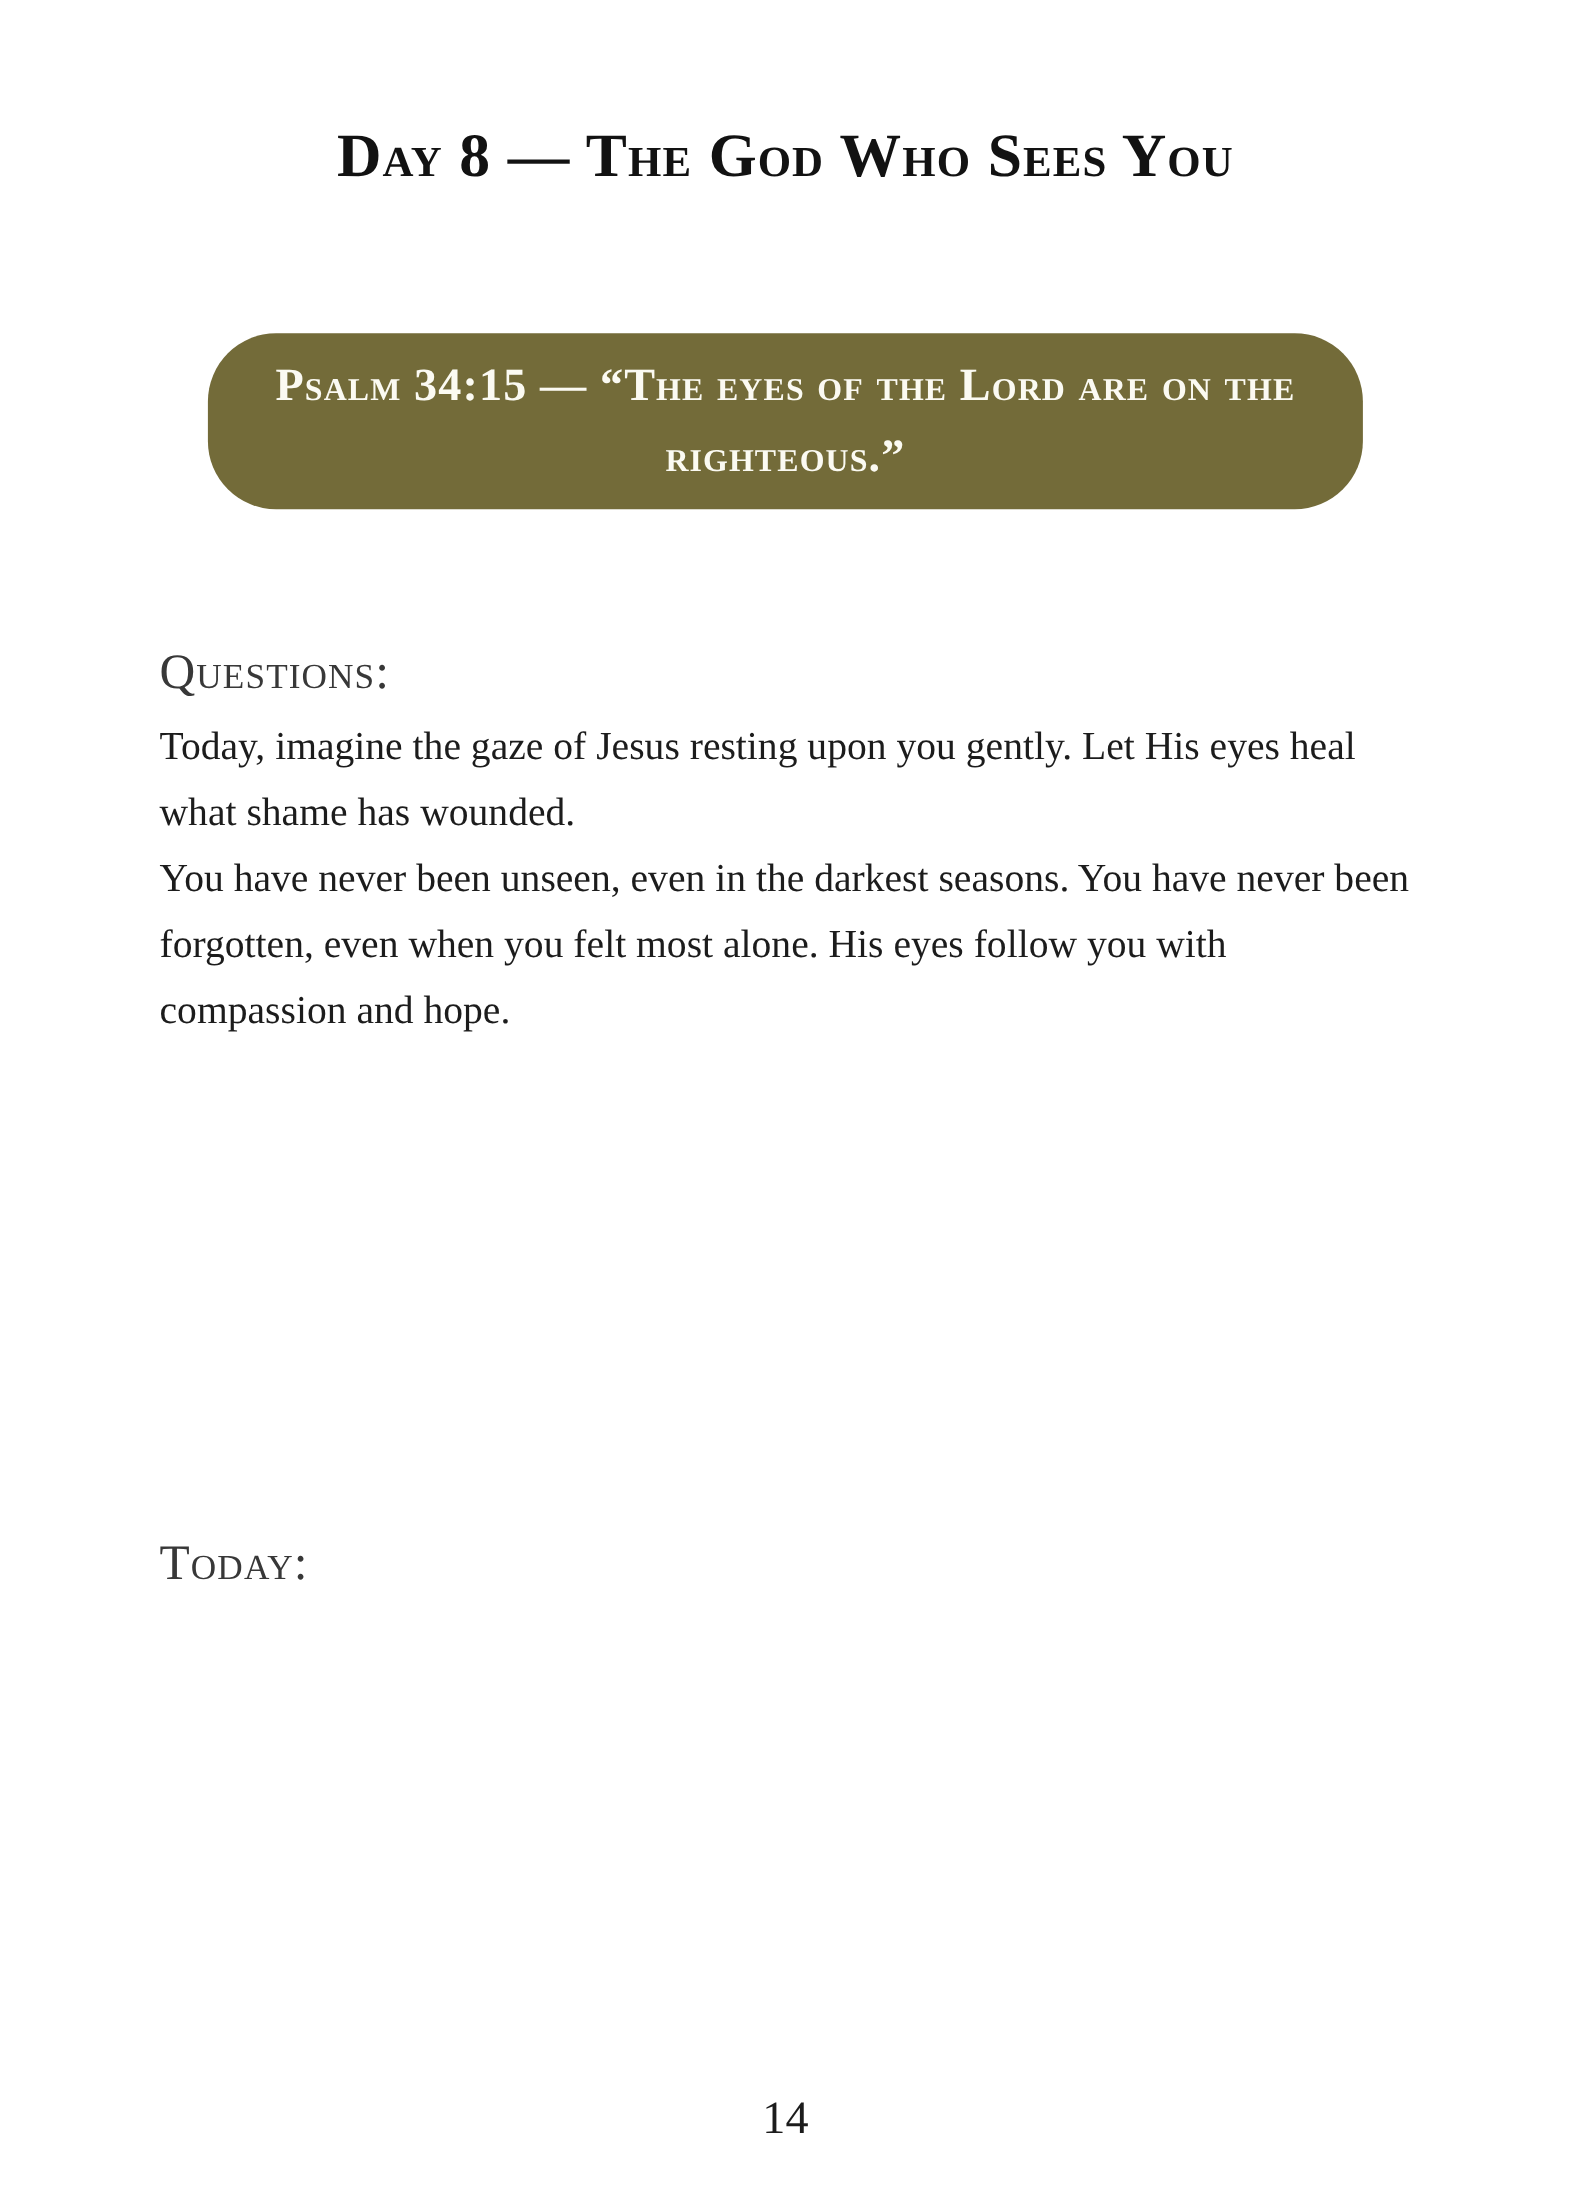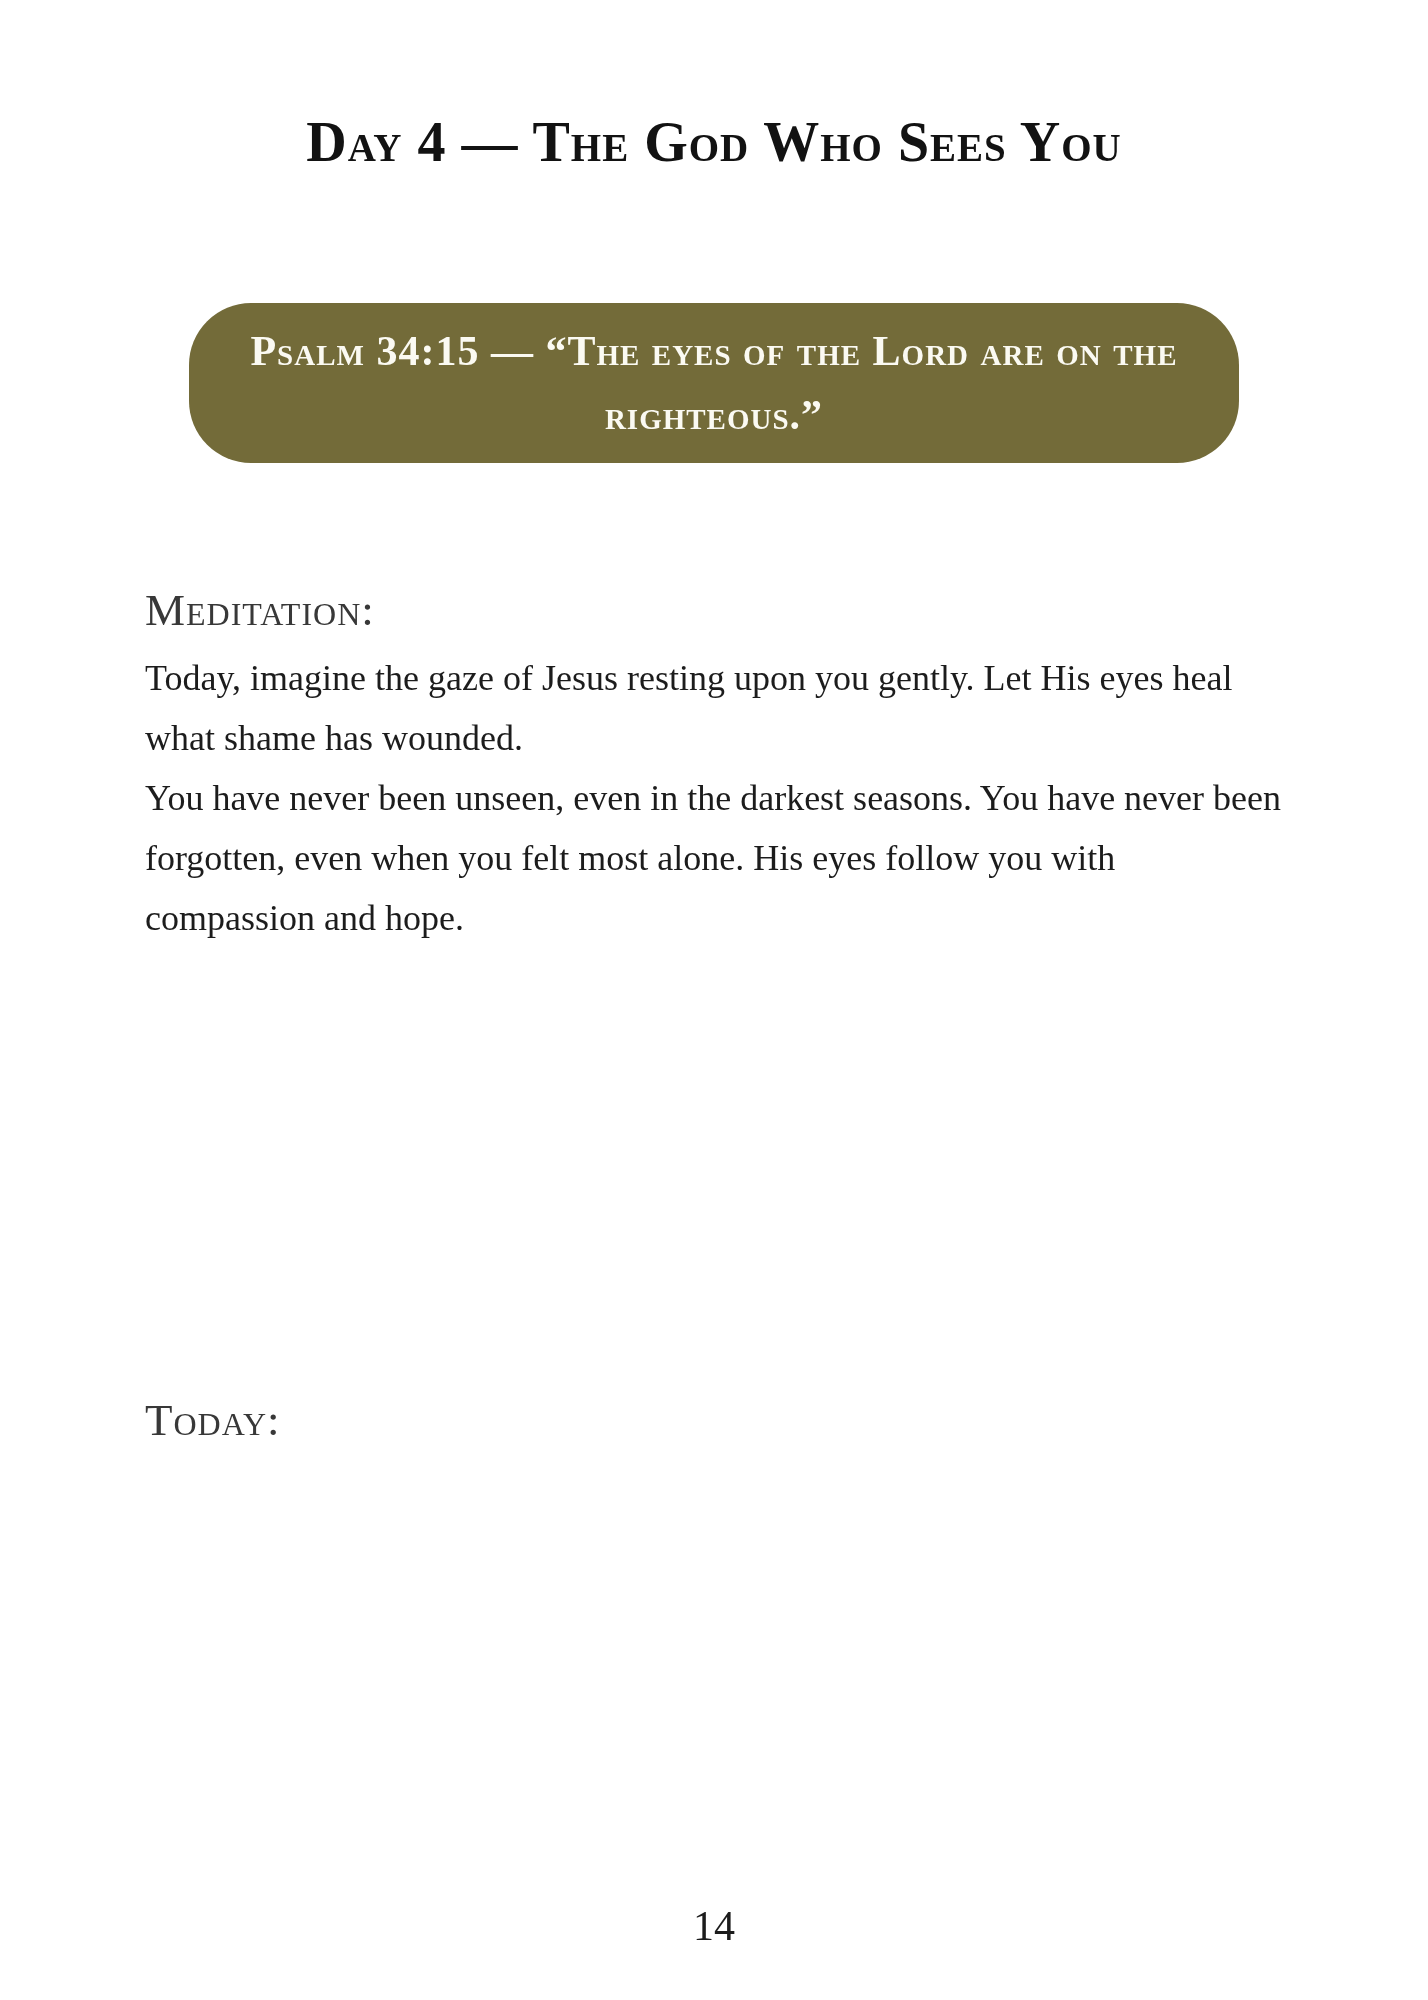--- a/index.html
+++ b/index.html
@@ -93,28 +93,28 @@
     text-align: center;
     font-size: 42px;
     color: #1c1c1c;
   }
 </style>
 </head>
 <body>
 
 <div class="page">
 
-  <h1 class="doc-title">Day 4 — The God Who Sees You</h1>
+  <h1 class="doc-title">Day 8 — The God Who Sees You</h1>
 
   <div class="verse-badge">
     <div class="verse-text">Psalm 34:15 — “The eyes of the Lord are on the righteous.”</div>
   </div>
 
   <div class="section section-meditation">
-    <h2>Meditation:</h2>
+    <h2>Questions:</h2>
     <p>Today, imagine the gaze of Jesus resting upon you gently. Let His eyes heal what shame has wounded.</p>
     <p>You have never been unseen, even in the darkest seasons. You have never been forgotten, even when you felt most alone. His eyes follow you with compassion and hope.</p>
   </div>
 
 
   <div class="section section-prayer">
     <h2>Today:</h2>
   </div>
 
   <div class="page-number">14</div>

